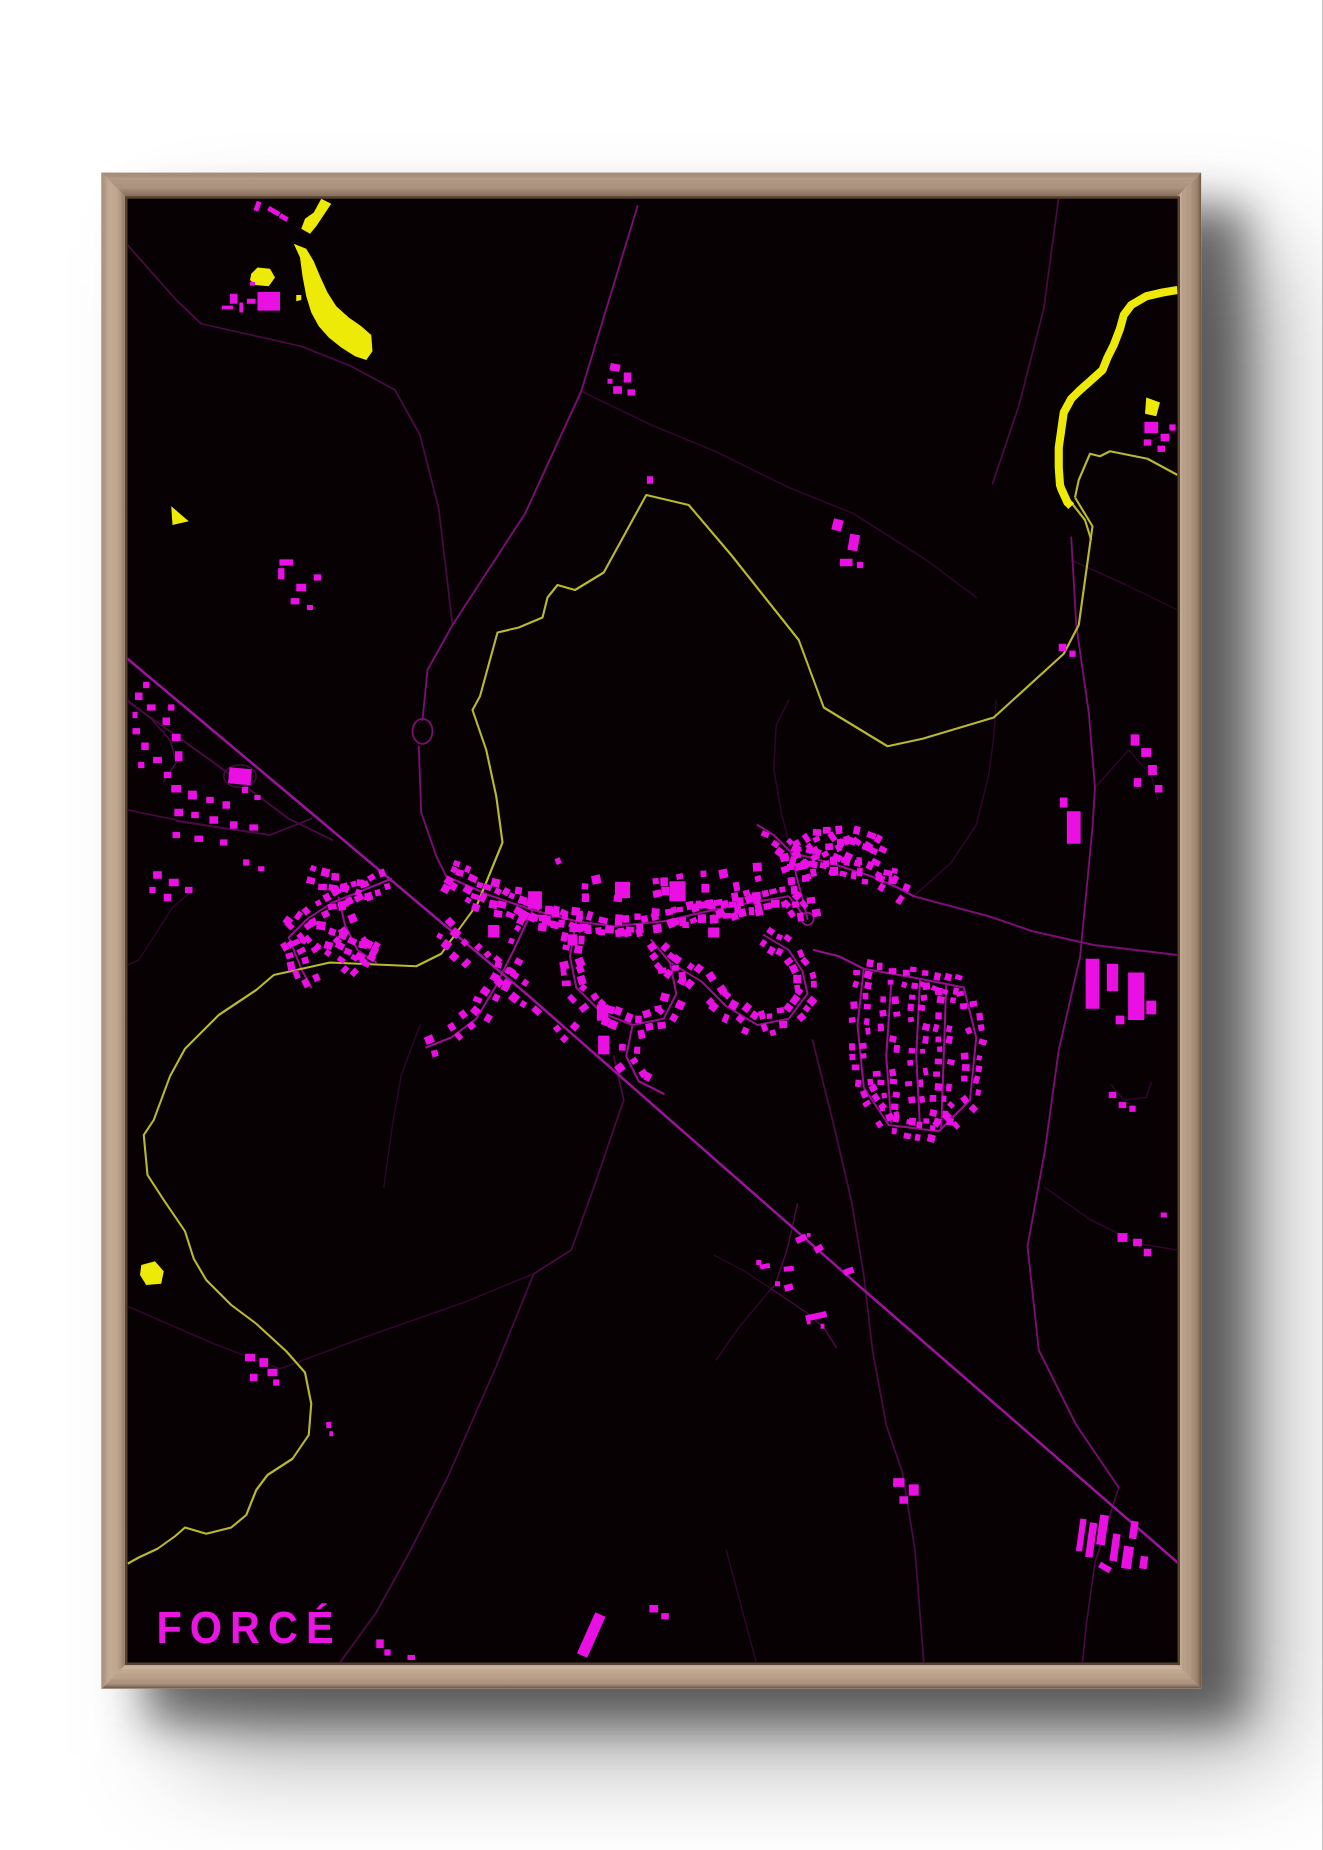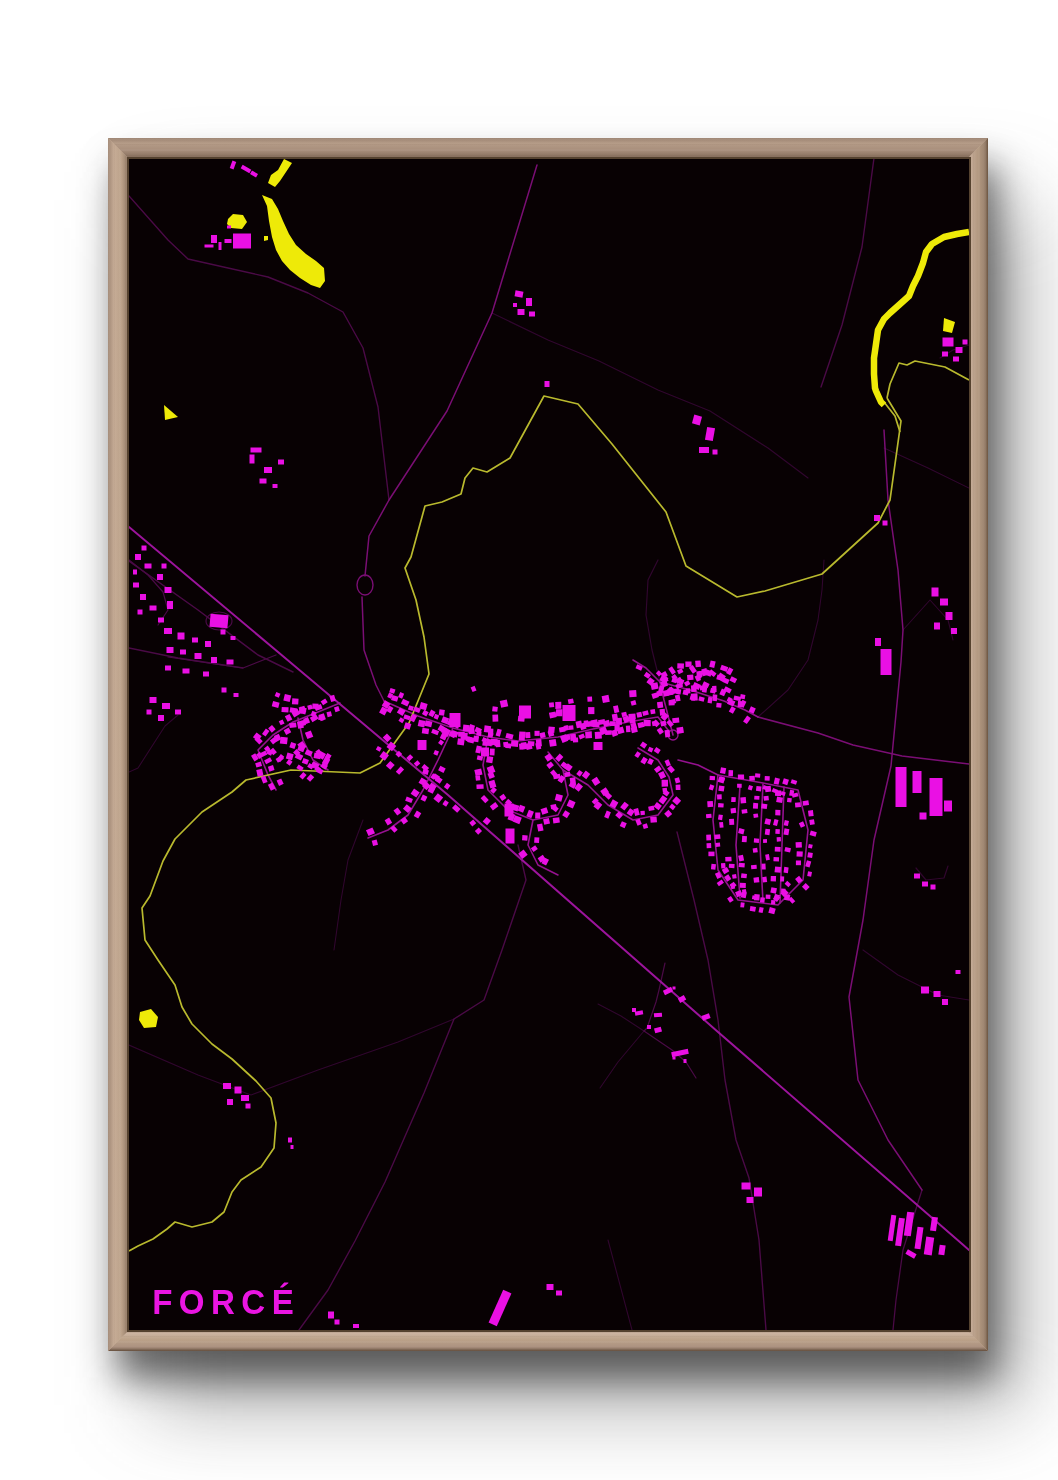--- a/index.html
+++ b/index.html
@@ -1,19 +1,19 @@
 <!DOCTYPE html>
 <html><head>
 <meta charset="utf-8">
 <style>
 html,body{margin:0;padding:0;background:#ffffff;width:1058px;height:1480px;overflow:hidden;
 font-family:"Liberation Sans", sans-serif;}
 #shadow1{position:absolute;left:118px;top:166px;width:878px;height:1212px;background:rgba(18,18,18,.60);filter:blur(18px);}
 #shadow2{position:absolute;left:148px;top:200px;width:874px;height:1205px;background:rgba(55,55,55,.42);filter:blur(42px);}
-#frame{position:absolute;left:108px;top:138px;width:880px;height:1213px;background:#c9b09b;}
+#frame{position:absolute;left:81px;top:138px;width:880px;height:1213px;background:#c9b09b;}
 .fs{position:absolute;}
 #ftop{left:0;top:0;width:880px;height:21px;background:repeating-linear-gradient(rgba(255,255,255,.04) 0 2px,rgba(0,0,0,0) 2px 6px,rgba(90,60,40,.05) 6px 7px,rgba(0,0,0,0) 7px 11px),linear-gradient(#9b8270,#b59c88 25%,#a78d7a 60%,#8a7260 88%,#6f5947);clip-path:polygon(0 0,880px 0,859px 21px,21px 21px);}
 #fbot{left:0;top:1192px;width:880px;height:21px;background:repeating-linear-gradient(rgba(255,255,255,.04) 0 2px,rgba(0,0,0,0) 2px 6px,rgba(90,60,40,.05) 6px 7px,rgba(0,0,0,0) 7px 11px),linear-gradient(#7c6450,#cdb5a2 14%,#bca289 45%,#ab9180 82%,#644e3c);clip-path:polygon(21px 0,859px 0,880px 21px,0 21px);}
 #fleft{left:0;top:0;width:21px;height:1213px;background:repeating-linear-gradient(90deg,rgba(255,255,255,.04) 0 2px,rgba(0,0,0,0) 2px 6px,rgba(90,60,40,.05) 6px 7px,rgba(0,0,0,0) 7px 11px),linear-gradient(90deg,#a18875,#c6ac96 30%,#bba189 65%,#967e6a 92%,#7b6552);clip-path:polygon(0 0,21px 21px,21px 1192px,0 1213px);}
 #fright{left:859px;top:0;width:21px;height:1213px;background:repeating-linear-gradient(90deg,rgba(255,255,255,.04) 0 2px,rgba(0,0,0,0) 2px 6px,rgba(90,60,40,.05) 6px 7px,rgba(0,0,0,0) 7px 11px),linear-gradient(90deg,#7b604b,#c4ab97 18%,#b1977f 55%,#9c8470 85%,#6b5440);clip-path:polygon(0 21px,21px 0,21px 1213px,0 1192px);}
 #map{position:absolute;left:21px;top:21px;width:840px;height:1171px;background:#080103;box-shadow:0 0 0 2px #55422f;}
 </style>
 </head>
 <body>
 

